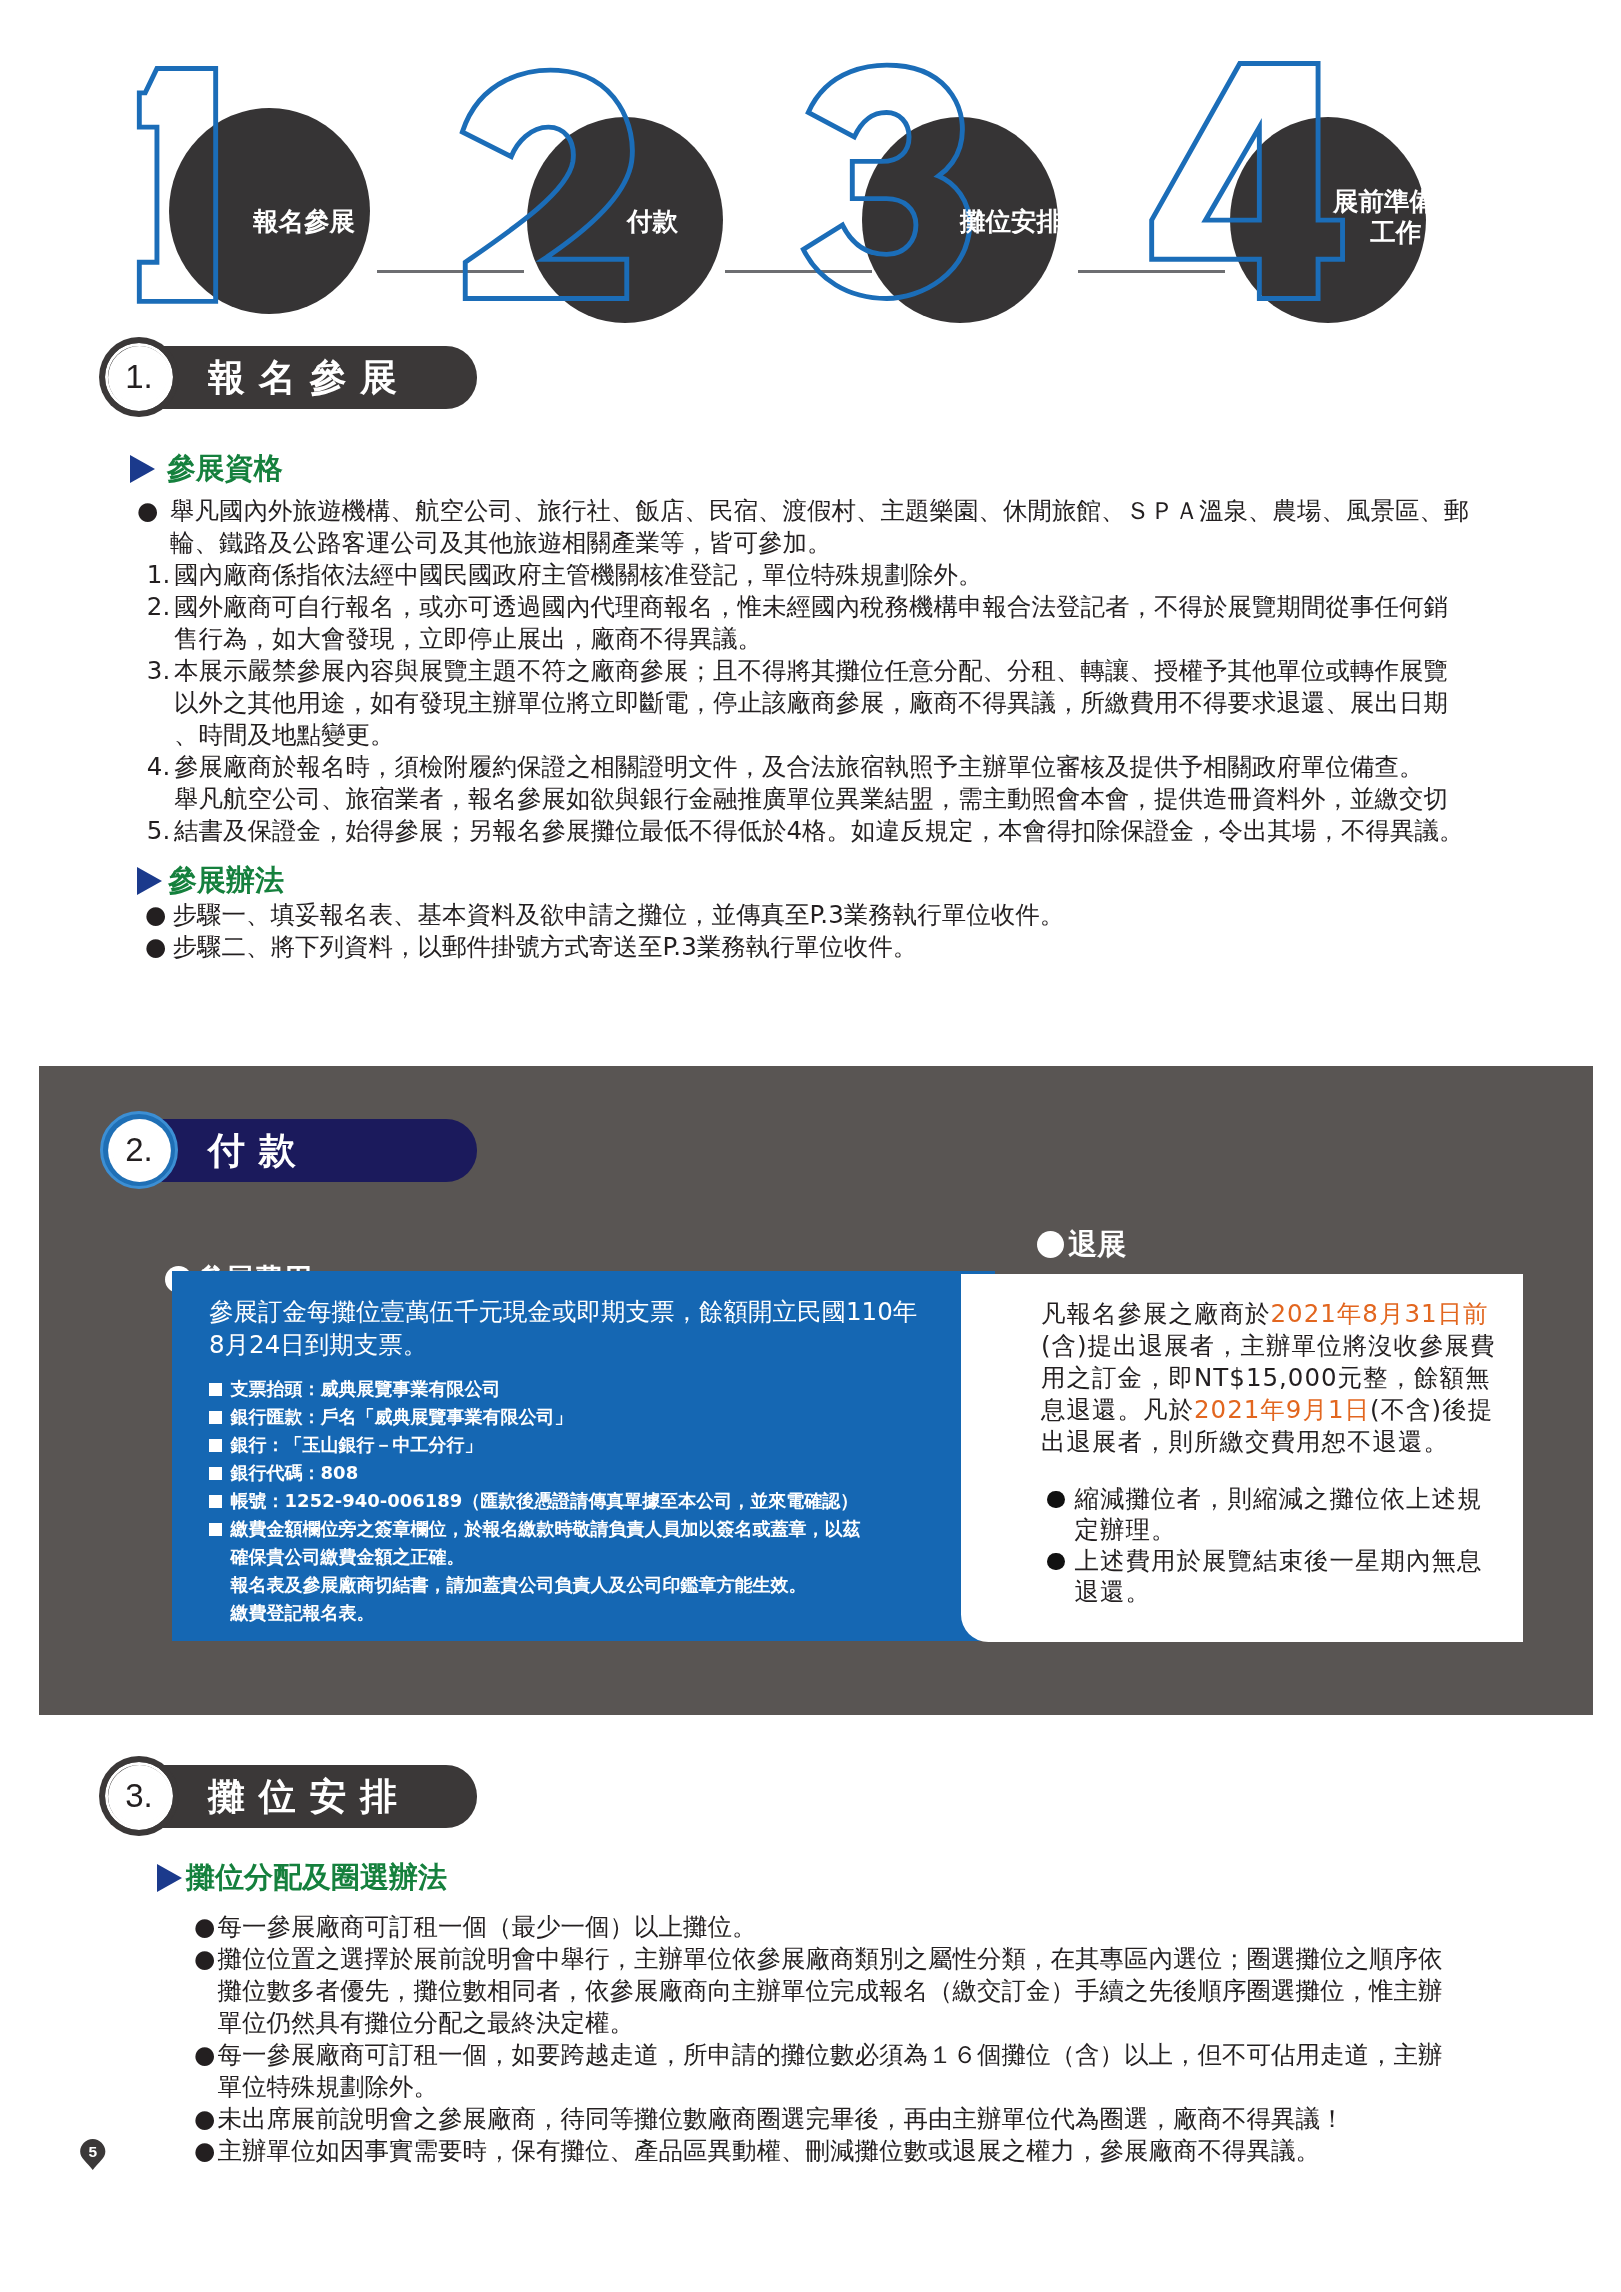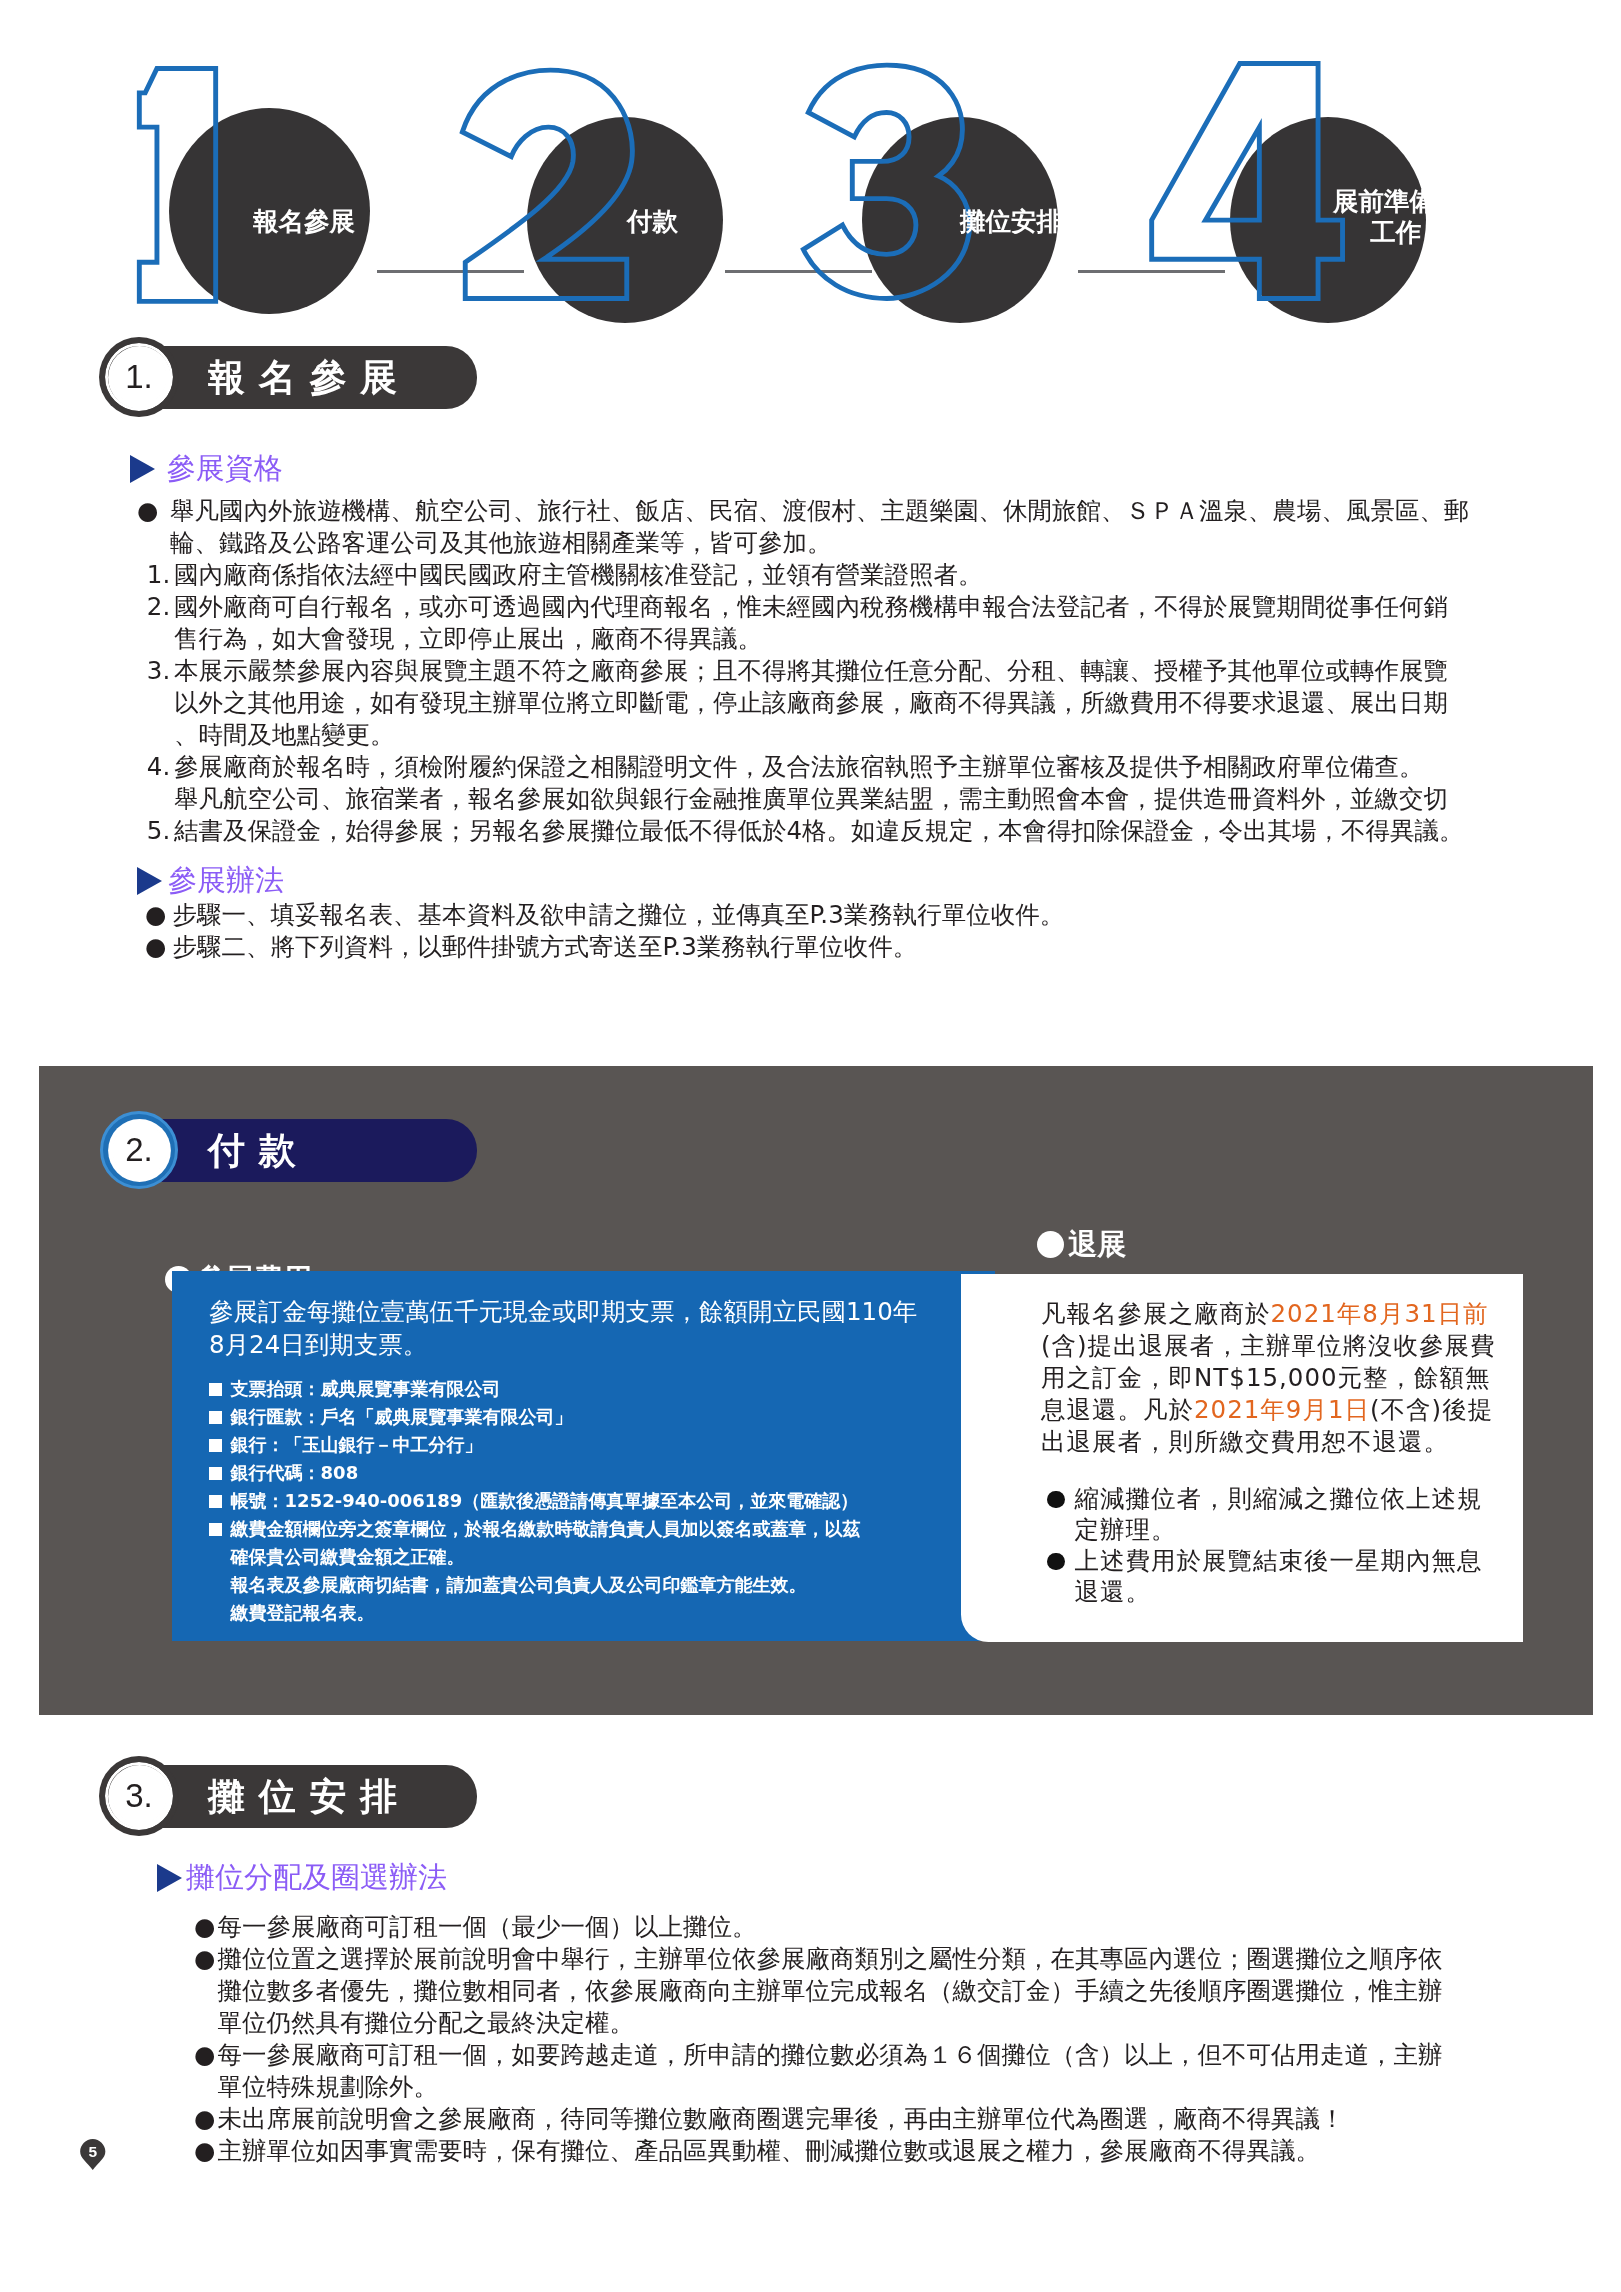--- a/index.html
+++ b/index.html
@@ -23,21 +23,21 @@
 
   .dark .pill { background: #3b3838; }
   .dark .badge { background: #3b3838; box-shadow: 0 0 0 2.9px #fff inset, 0 0 0 1px #3b3838; border: 5.9px solid #3b3838; }
   .dark .badge .inner { box-shadow: 0 0 0 3.9px #fff; }
 
   .navy .pill { background: #1b1a5c; }
   .navy .badge { background: #1f6fb5; border: 3.9px solid #3c8fd4; }
   .navy .badge .inner { box-shadow: 0 0 0 3.9px #fff; }
 
   
-  .subhead { position: absolute; display: flex; align-items: center; color: #8b5cf6; font-size: 29px; font-weight: normal; line-height: 35px; white-space: nowrap; }
+  .subhead { position: absolute; display: flex; align-items: center; color: #15803d; font-size: 29px; font-weight: bold; line-height: 35px; white-space: nowrap; }
   .subhead .tri { width: 0; height: 0; border-top: 14.7px solid transparent; border-bottom: 14.7px solid transparent; border-left: 25.5px solid #1b3a8c; margin-right: 11.8px; }
 
   
   .para { position: absolute; font-size: 24.5px; line-height: 32px; color: #231f20; }
   .para .row { position: relative; white-space: nowrap; }
   .para .marker { position: absolute; left: 0; top: 0; }
   .para .cont { display: block; }
 
   
   .band { position: absolute; left: 39px; top: 1066px; width: 1554px; height: 649px; background: #595553; }
@@ -119,21 +119,21 @@
 </div>
 
 <div class="para" style="left:137px;top:495px;width:1392px;">
   <div class="row" style="padding-left:33px;">
     <span class="marker">●</span>
     <span class="cont">舉凡國內外旅遊機構、航空公司、旅行社、飯店、民宿、渡假村、主題樂園、休閒旅館、ＳＰＡ溫泉、農場、風景區、郵</span>
     <span class="cont">輪、鐵路及公路客運公司及其他旅遊相關產業等，皆可參加。</span>
   </div>
   <div class="row" style="padding-left:37px;">
     <span class="marker" style="left:9.8px;">1.</span>
-    <span class="cont">國內廠商係指依法經中國民國政府主管機關核准登記，並領有營業證照者。</span>
+    <span class="cont">國內廠商係指依法經中國民國政府主管機關核准登記，單位特殊規劃除外。</span>
   </div>
   <div class="row" style="padding-left:37px;">
     <span class="marker" style="left:9.8px;">2.</span>
     <span class="cont">國外廠商可自行報名，或亦可透過國內代理商報名，惟未經國內稅務機構申報合法登記者，不得於展覽期間從事任何銷</span>
     <span class="cont">售行為，如大會發現，立即停止展出，廠商不得異議。</span>
   </div>
   <div class="row" style="padding-left:37px;">
     <span class="marker" style="left:9.8px;">3.</span>
     <span class="cont">本展示嚴禁參展內容與展覽主題不符之廠商參展；且不得將其攤位任意分配、分租、轉讓、授權予其他單位或轉作展覽</span>
     <span class="cont">以外之其他用途，如有發現主辦單位將立即斷電，停止該廠商參展，廠商不得異議，所繳費用不得要求退還、展出日期</span>

